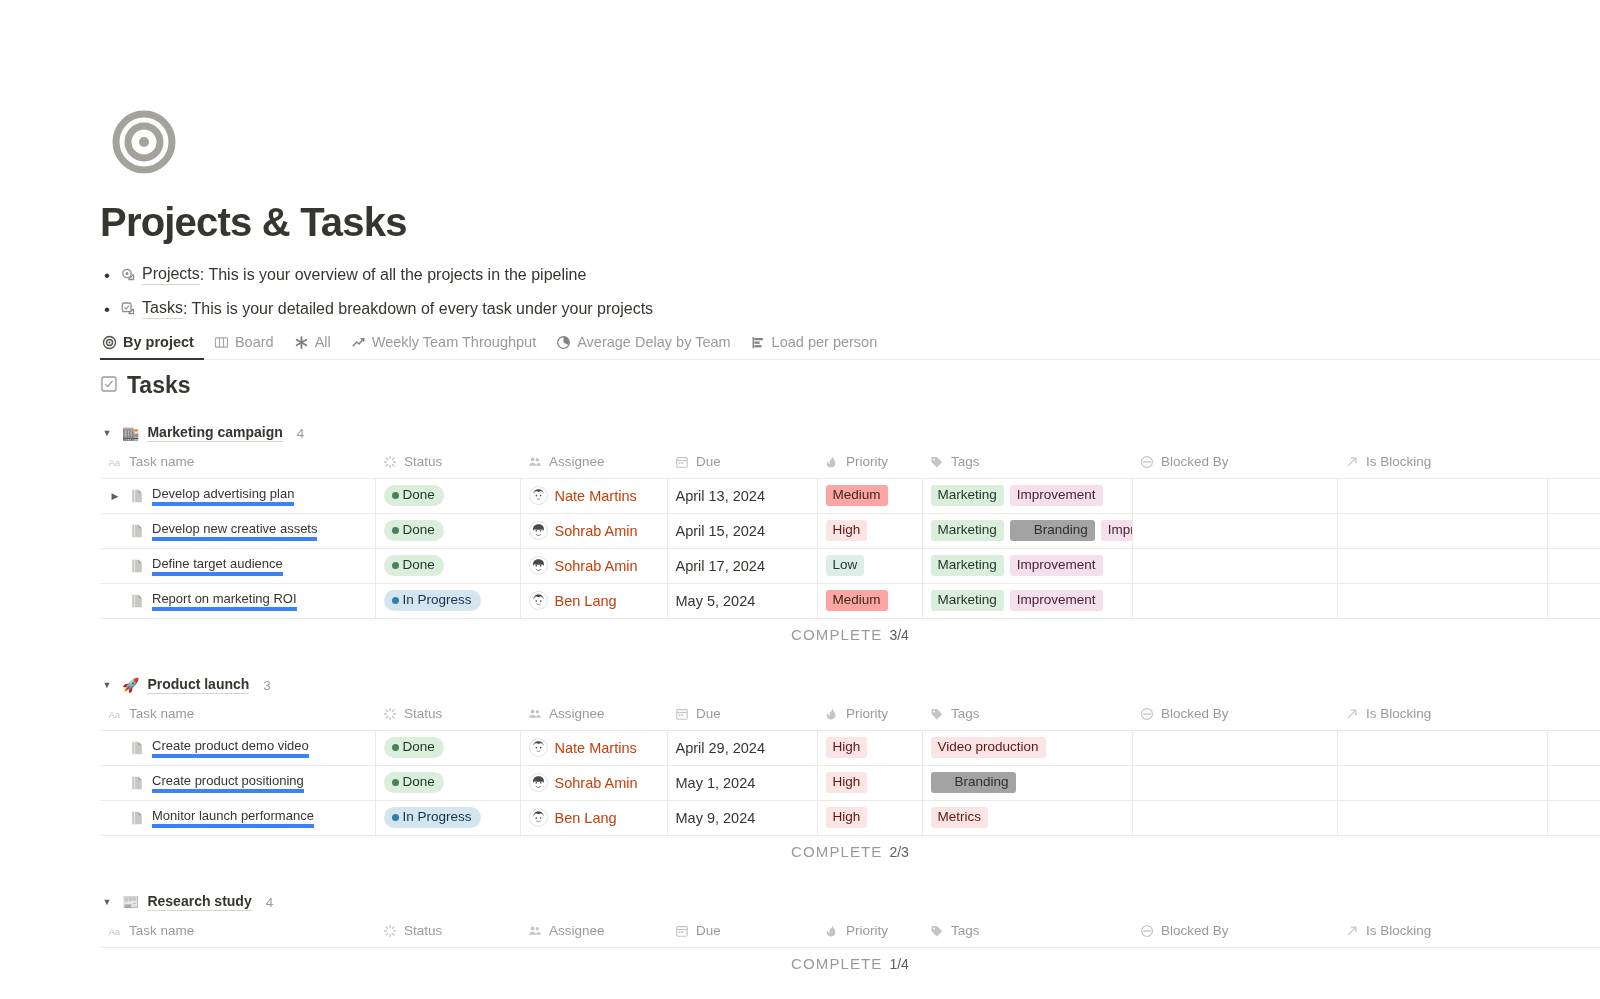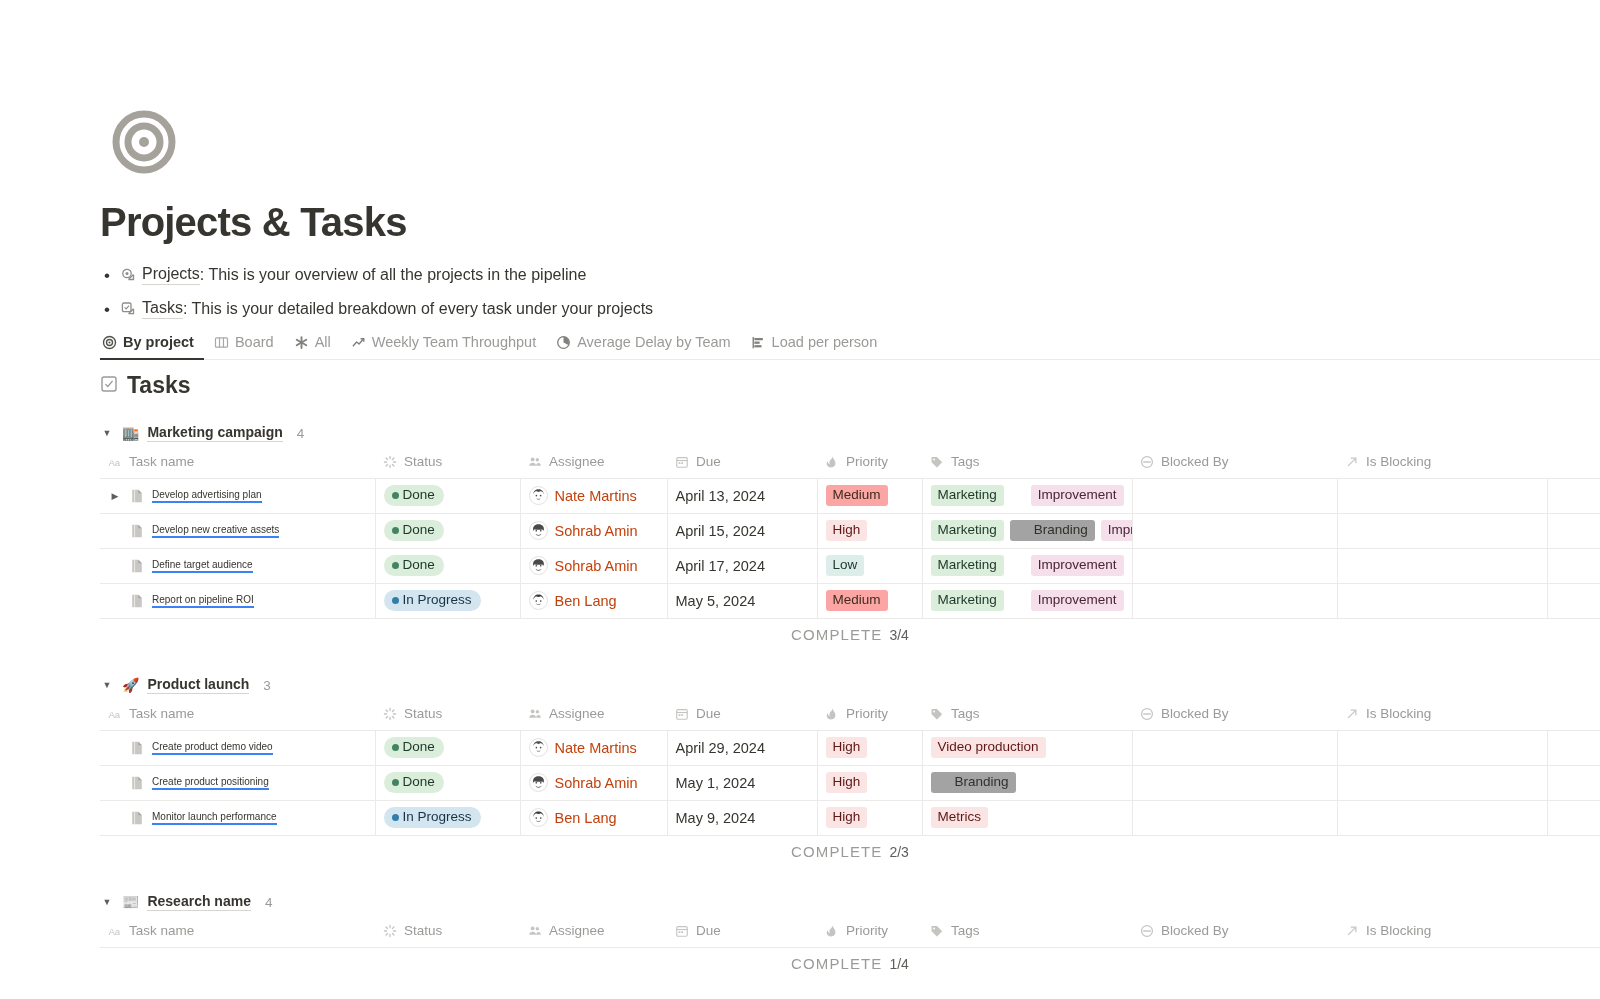--- a/index.html
+++ b/index.html
@@ -97,22 +97,22 @@
   tr.row td.vline { border-left: 1px solid #ebeae8; }
 
   .cell { display: flex; align-items: center; gap: 7px; padding: 0 8px; height: 34px; overflow: hidden; }
   .task-expand {
     width: 14px; flex: 0 0 14px; display: flex; align-items: center; justify-content: center;
     color: #5f5e5b; font-size: 9px;
   }
   .task-spacer { width: 14px; flex: 0 0 14px; }
   .pageicon { flex: 0 0 16px; display: flex; align-items: center; }
   .task-name {
-    font-size: 10px; color: #37352f; white-space: nowrap;
-    border-bottom: 2px solid #3b82f6; padding-bottom: 1px;
+    font-size: 13px; color: #37352f; white-space: nowrap;
+    border-bottom: 4px solid #3b82f6; padding-bottom: 1px;
   }
 
   .badge {
     display: inline-flex; align-items: center; gap: 4px;
     border-radius: 11px; padding: 2px 9px 3px 8px;
     font-size: 13.5px; line-height: 16px; white-space: nowrap;
   }
   .badge .dot { width: 7px; height: 7px; border-radius: 50%; flex: 0 0 7px; }
   .badge.done { background: #dbeddb; color: #1c3829; }
   .badge.done .dot { background: #448361; }
@@ -132,21 +132,21 @@
     font-size: 13.5px; line-height: 16px; white-space: nowrap;
   }
   .chip.yellow { background: #fca5a5; color: #402c1b; }
   .chip.red    { background: #fbe4e4; color: #5d1715; }
   .chip.green  { background: #ddedea; color: #1c3829; }
   .chip.mgreen { background: #dbeddb; color: #1c3829; }
   .chip.pink   { background: #f4dfeb; color: #4c2337; }
   .chip.gray   { background: #a3a3a3; color: #32302c; padding-left: 24px; }
   .chip.salmon { background: #fbe4e4; color: #5d1715; }
 
-  .tagcell { display: flex; align-items: center; gap: 6px; padding: 0 8px; height: 34px; overflow: hidden; justify-content: space-between; }
+  .tagcell { display: flex; align-items: center; gap: 6px; padding: 0 8px; height: 34px; overflow: hidden; }
 
   .complete-row {
     display: flex; align-items: center; justify-content: center;
     height: 32px; font-size: 13px; color: #9b9a97; gap: 7px;
   }
   .complete-row .lbl { letter-spacing: 1.1px; font-size: 15px; text-transform: uppercase; }
   .complete-row .val { font-size: 14px; color: #5f5e5b; }
 </style>
 </head>
 <body>
@@ -570,21 +570,21 @@
               <td>
                 <div class="cell">
                   <span class="task-spacer"></span>
                   <span class="pageicon">
                     <svg width="16" height="16" viewBox="0 0 16 16">
                       <path d="M3.2 1.8h6.2l3.4 3.4v9H3.2z" fill="#c9c7c3"></path>
                       <path d="M9.4 1.8l3.4 3.4H9.4z" fill="#a8a6a2"></path>
                       <path d="M5 1.8h1.1v12.4H5z" fill="#ffffff" opacity=".55"></path>
                     </svg>
                   </span>
-                  <span class="task-name">Report on pipeline ROI</span>
+                  <span class="task-name">Report on marketing ROI</span>
                 </div>
               </td>
               <td class="vline">
                 <div class="cell">
                   <span class="badge prog">
                     <span class="dot"></span>
                     <span>In Progress</span>
                   </span>
                 </div>
               </td>
@@ -930,21 +930,21 @@
         </table>
         <div class="complete-row">
           <span class="lbl">COMPLETE</span>
           <span class="val">2/3</span>
         </div>
       </div>
       <div class="group" style="top: 889px;">
         <div class="group-header">
           <span class="caret">▼</span>
           <span class="group-emoji">📰</span>
-          <span class="group-name">Research name</span>
+          <span class="group-name">Research study</span>
           <span class="group-count">4</span>
         </div>
         <table class="tbl">
           <colgroup>
             <col style="width:275px">
             <col style="width:145px">
             <col style="width:147px">
             <col style="width:150px">
             <col style="width:105px">
             <col style="width:210px">

